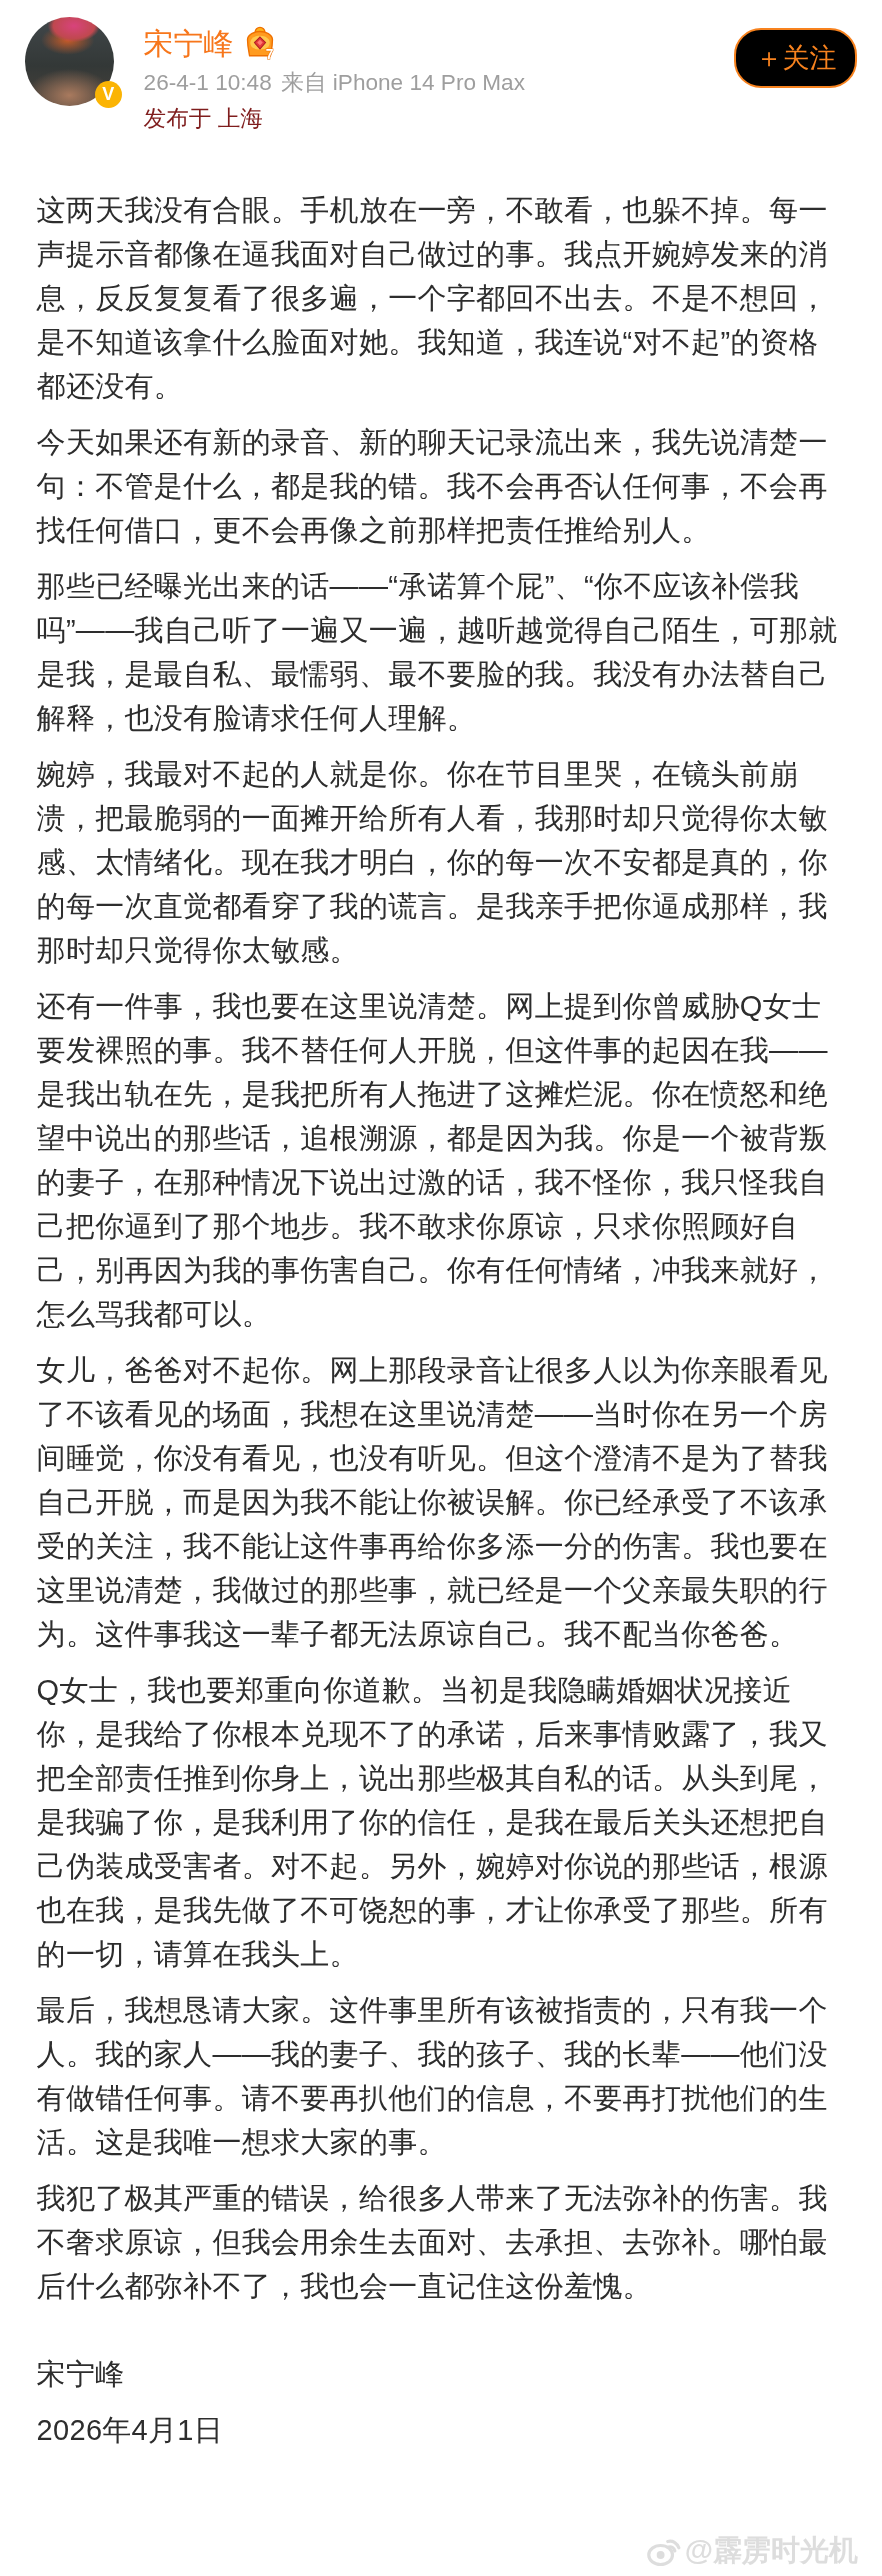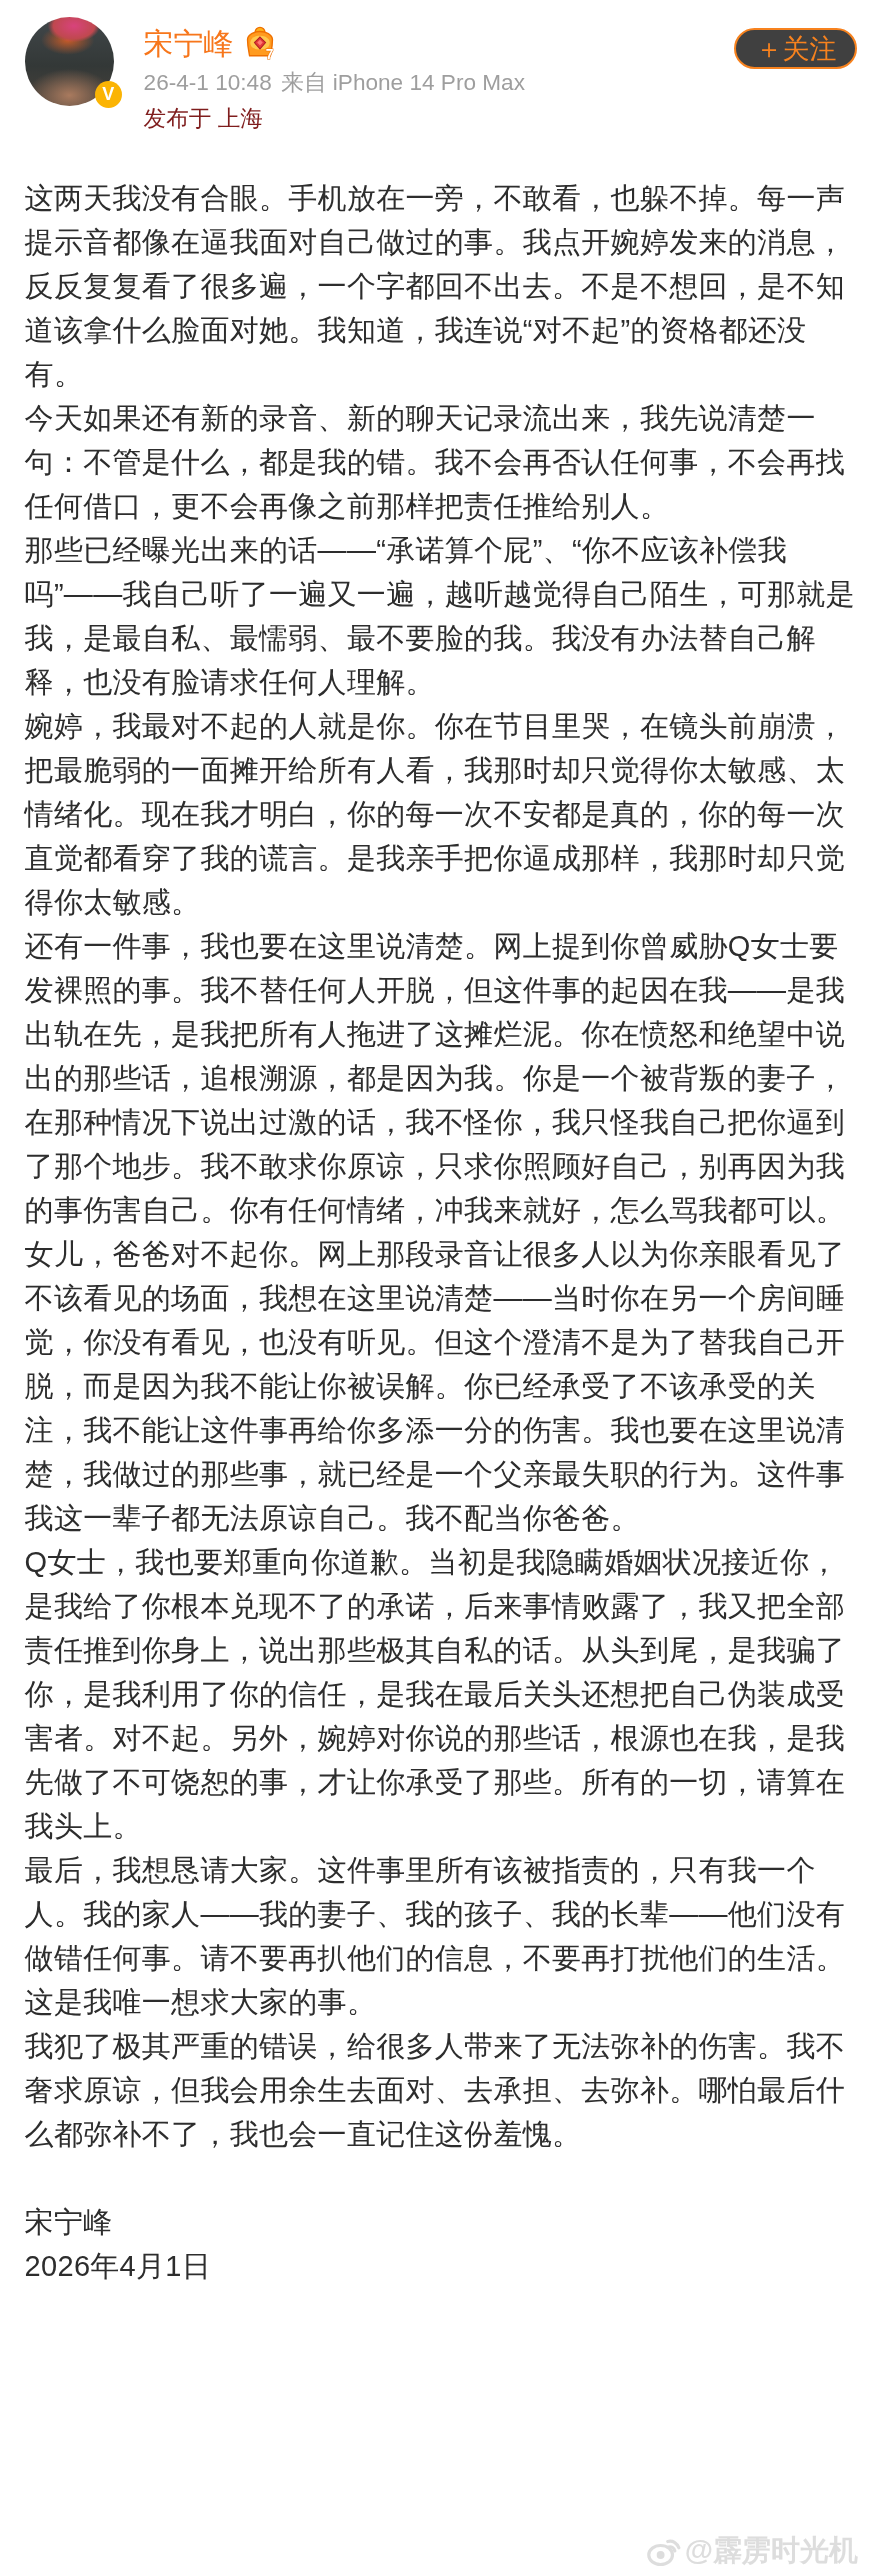--- a/index.html
+++ b/index.html
@@ -37,39 +37,39 @@
   }
   .crown-badge { width: 36px; height: 36px; margin-left: 8.2px; }
   .time-row {
     margin-top: 5px; color: #9e9e9e; font-size: 22.6px; line-height: 29px;
     white-space: nowrap;
   }
   .time-row .src { margin-left: 9.6px; }
   .loc-row { margin-top: 6.8px; color: #7f1d1d; font-size: 22.6px; line-height: 29px; }
   .follow-btn {
     position: absolute; right: 24.6px; top: 28px;
-    width: 123px; height: 41px;
-    background: #404040;
+    width: 123px; height: 60px;
+    background: #000000;
     border: 2.1px solid #f7821e; border-radius: 27px;
     color: #f7821e; font-size: 27px;
     font-family: "Liberation Sans", sans-serif;
     display: flex; align-items: center; justify-content: center;
     cursor: pointer; padding: 0;
   }
 
   
   .post-body {
     padding: 31px 24.6px 0 24.6px;
     color: #2d2d2d;
     font-size: 29px;
     line-height: 44px;
     letter-spacing: 0.3px;
     text-align: left;
   }
-  .post-body p { margin: 0; }
+  .post-body p { margin: 12px; }
   .gap-top { margin-top: 44px !important; }
 
   
   .watermark {
     position: absolute; right: 24px; bottom: 5.5px;
     display: flex; align-items: center;
     color: #dadada; font-size: 29px; font-weight: bold;
     opacity: 0.9;
   }
   .watermark svg { width: 38px; height: 38px; margin-right: 2.7px; }

